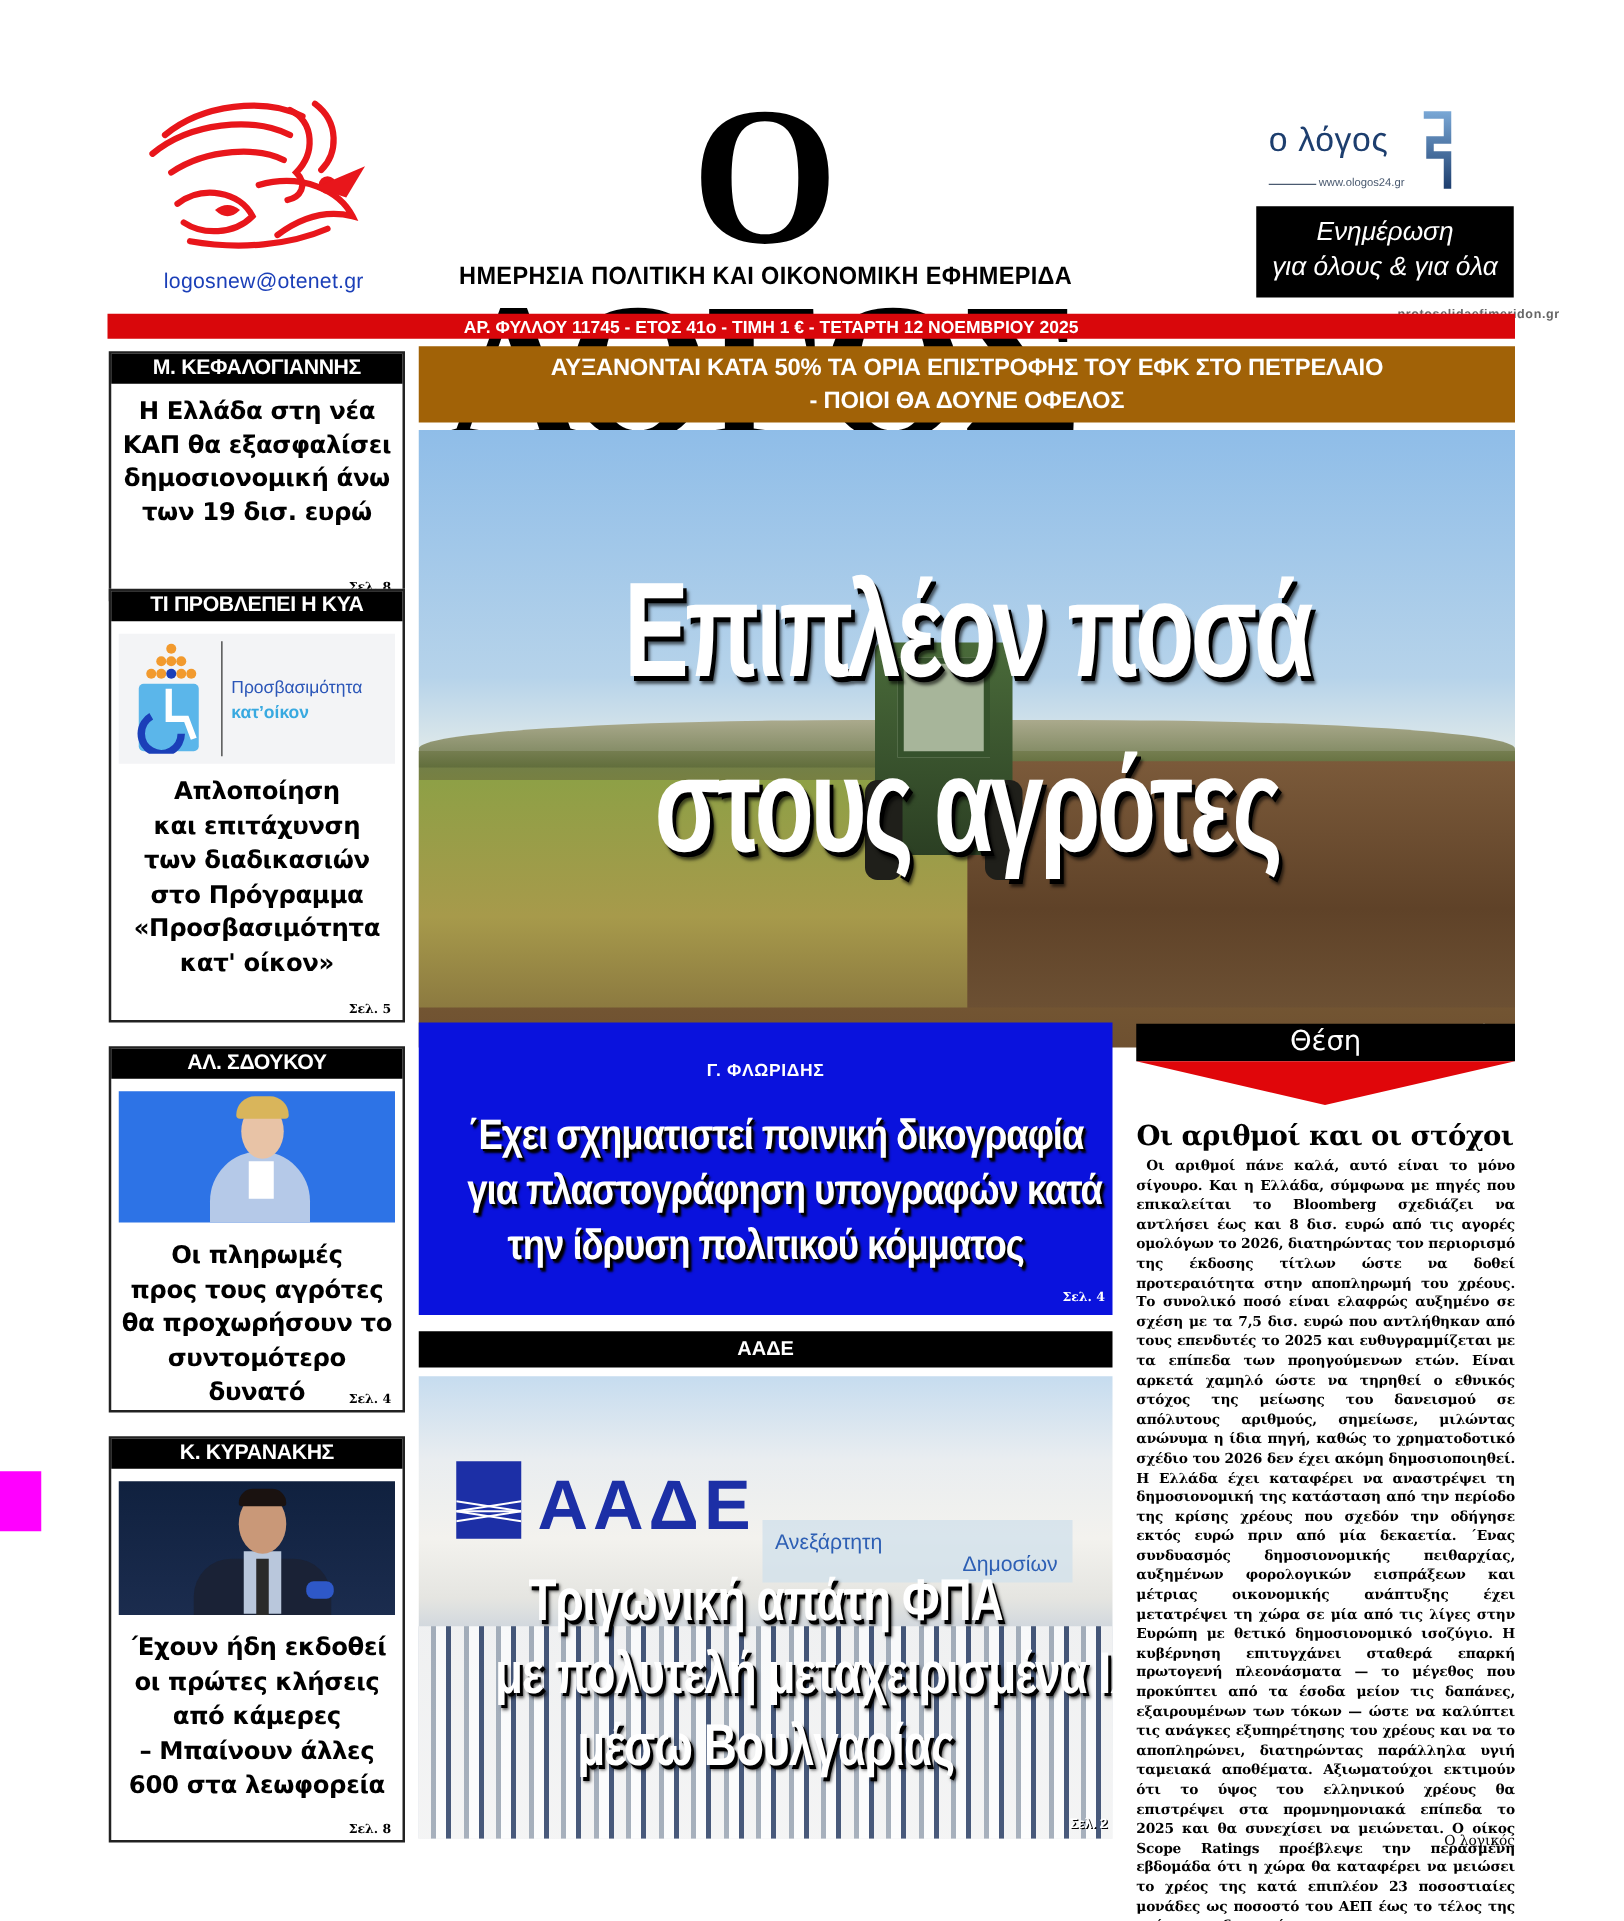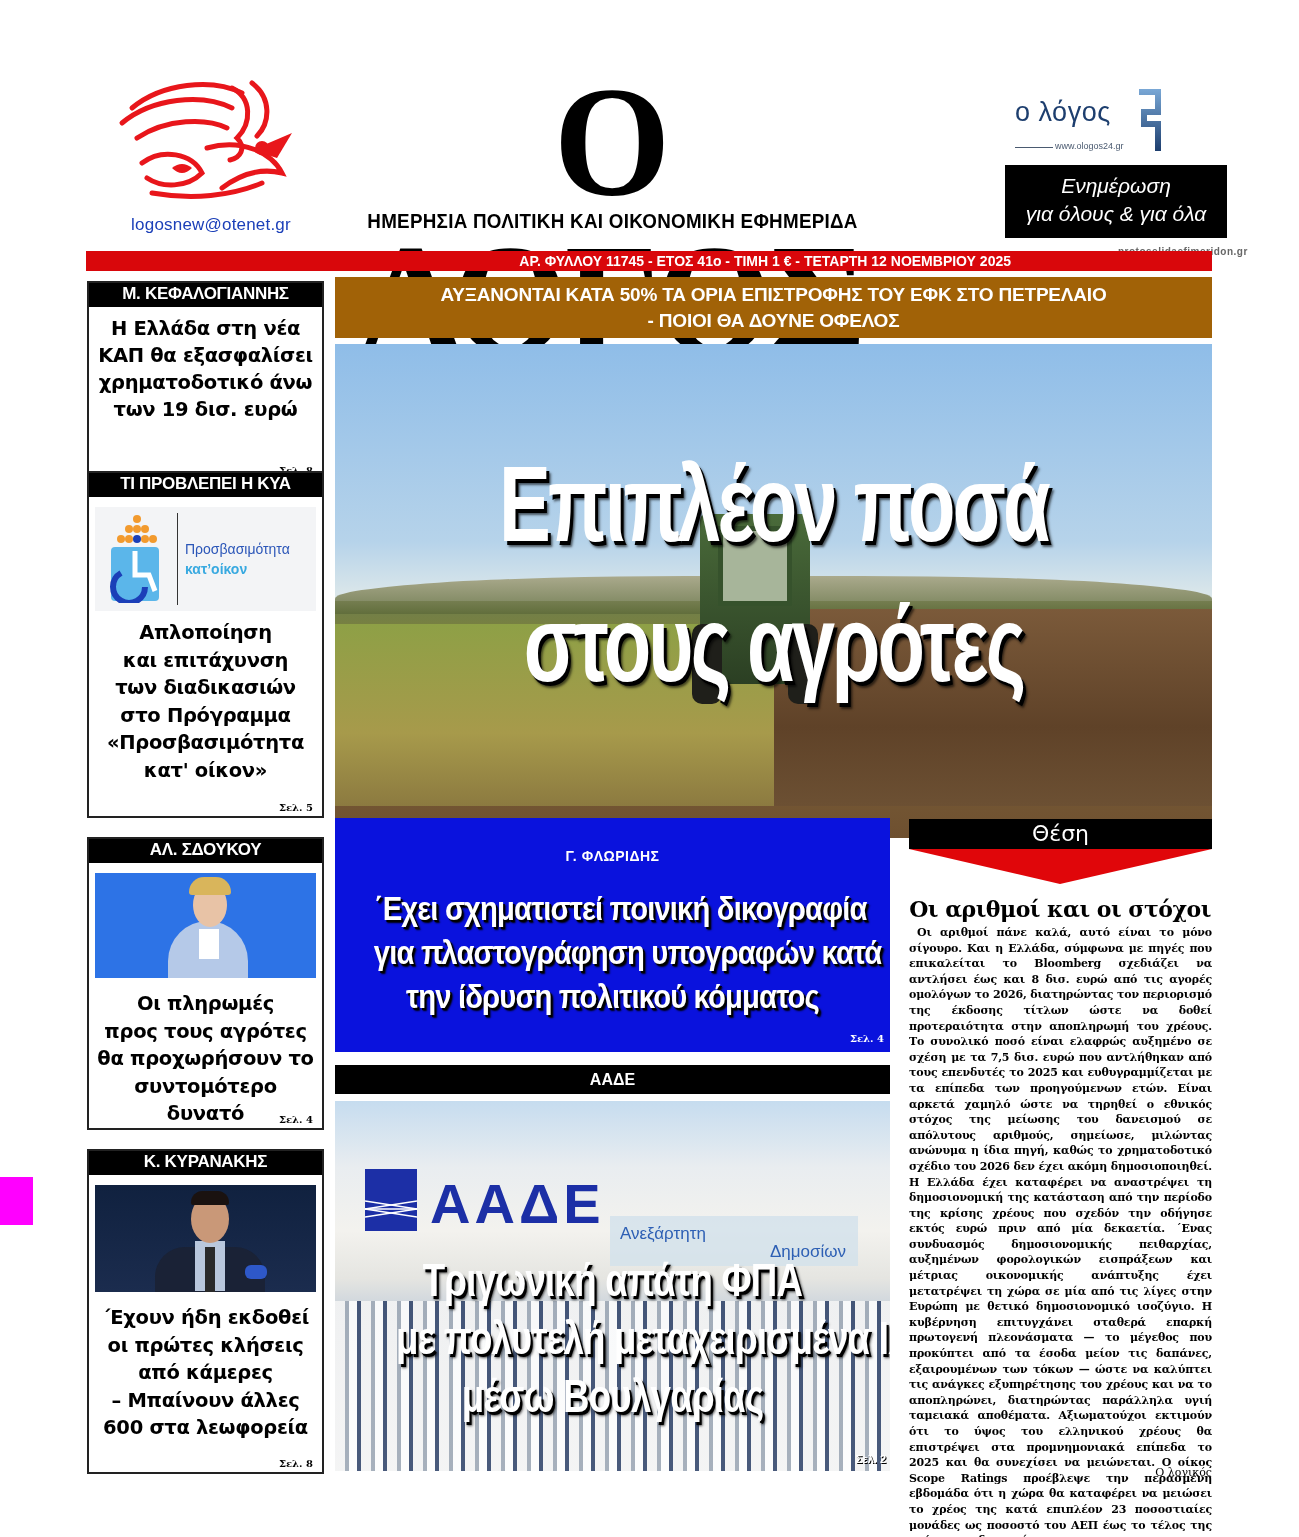--- a/index.html
+++ b/index.html
@@ -11,25 +11,25 @@
   .logo-art { left: 112px; top: 78px; width: 196px; height: 128px; }
   .email { left: 96px; top: 215px; width: 230px; text-align: center; color: #1b3fb8; font-size: 17px; font-family: "Liberation Sans Narrow", "Liberation Sans", sans-serif; letter-spacing: 0.2px; }
   .title { left: 330px; top: 62px; width: 560px; height: 150px; text-align: center; font-family: "Liberation Serif", serif; font-weight: 700; font-size: 150px; line-height: 150px; letter-spacing: -4px; transform: scaleY(1.05); transform-origin: top; }
   .subtitle { left: 335px; top: 210px; width: 555px; text-align: center; font-weight: 700; font-size: 20px; letter-spacing: 0.3px; transform: scaleX(0.94); transform-origin: center; white-space: nowrap; }
 
   .brand24 { left: 1015px; top: 85px; width: 150px; height: 70px; }
   .brand24 .name { position: absolute; left: 0; top: 12px; font-size: 27px; color: #1d3e6e; letter-spacing: 0.5px; }
   .brand24 .num { position: absolute; left: 120px; top: 0; width: 30px; height: 68px; }
   .brand24 .url { position: absolute; left: 40px; top: 56px; font-size: 9px; color: #4a5a70; }
   .brand24 .line { position: absolute; left: 0; top: 62px; width: 38px; height: 1px; background: #4a5a70; }
-  .tagline-box { left: 1005px; top: 165px; width: 222px; height: 73px; background: #000; color: #fff; text-align: center; font-style: italic; font-size: 21px; line-height: 28px; padding-top: 7px; }
+  .tagline-box { left: 1005px; top: 165px; width: 206px; height: 73px; background: #000; color: #fff; text-align: center; font-style: italic; font-size: 21px; line-height: 28px; padding-top: 7px; }
   .watermark { left: 1118px; top: 246px; font-size: 10px; font-weight: 700; color: #666; letter-spacing: 0.5px; }
 
   .redbar { left: 86px; top: 251px; width: 1126px; height: 20px; background: #d9070b; }
-  .redbar .issue { position: absolute; left: 285px; top: 1px; width: 640px; text-align: right; color: #fff; font-weight: 700; font-size: 14px; line-height: 18px; white-space: nowrap; }
+  .redbar .issue { position: absolute; left: 285px; top: 1px; width: 640px; text-align: left; color: #fff; font-weight: 700; font-size: 14px; line-height: 18px; white-space: nowrap; }
 
   
   .sbox { position: absolute; left: 87px; width: 237px; border: 2px solid #222; background: #fff; }
   .sbox .head { background: #000; color: #fff; text-align: center; font-weight: 700; font-size: 17px; line-height: 22px; height: 24px; font-family: "Liberation Sans", sans-serif; transform-origin: center; letter-spacing: -0.3px; }
   .sbox .body { text-align: center; font-weight: 700; font-size: 19.5px; line-height: 27.5px; padding: 6px 6px 0 6px; font-family: "DejaVu Sans", sans-serif; letter-spacing: -0.3px; }
   .sbox .page { position: absolute; right: 9px; bottom: 3px; font-size: 10px; font-weight: 700; font-family: "DejaVu Serif", serif; }
   .sbox .photo { margin: 10px 6px 0 6px; height: 105px; }
 
   
   .topline { left: 335px; top: 277px; width: 877px; height: 61px; background: #a16207; color: #fff; text-align: center; font-weight: 700; font-size: 19px; line-height: 26px; padding-top: 5px; letter-spacing: -0.2px; }
@@ -123,21 +123,21 @@
 
 <div class="abs redbar">
   <span class="issue">ΑΡ. ΦΥΛΛΟΥ 11745 - ΕΤΟΣ 41ο - ΤΙΜΗ 1 € - ΤΕΤΑΡΤΗ 12 ΝΟΕΜΒΡΙΟΥ 2025</span>
 </div>
 
 <div class="sbox" style="top:281px;height:200px;">
   <div class="head">Μ. ΚΕΦΑΛΟΓΙΑΝΝΗΣ</div>
   <div class="body" style="font-size:19.5px;line-height:27px;padding-top:8px;">
     <div>Η Ελλάδα στη νέα</div>
     <div>ΚΑΠ θα εξασφαλίσει</div>
-    <div>χρηματοδοτικό άνω</div>
+    <div>δημοσιονομική άνω</div>
     <div>των 19 δισ. ευρώ</div>
   </div>
   <div class="page">Σελ. 8</div>
 </div>
 
 <div class="sbox" style="top:471px;height:347px;">
   <div class="head">ΤΙ ΠΡΟΒΛΕΠΕΙ Η ΚΥΑ</div>
   <div style="margin:10px 6px 0 6px;height:104px;background:#f3f4f6;position:relative;">
     <svg width="60" height="90" viewBox="0 0 60 90" style="position:absolute;left:12px;top:6px;">
       <rect x="4" y="34" width="48" height="54" rx="4" fill="#5bb6ea"></rect>

